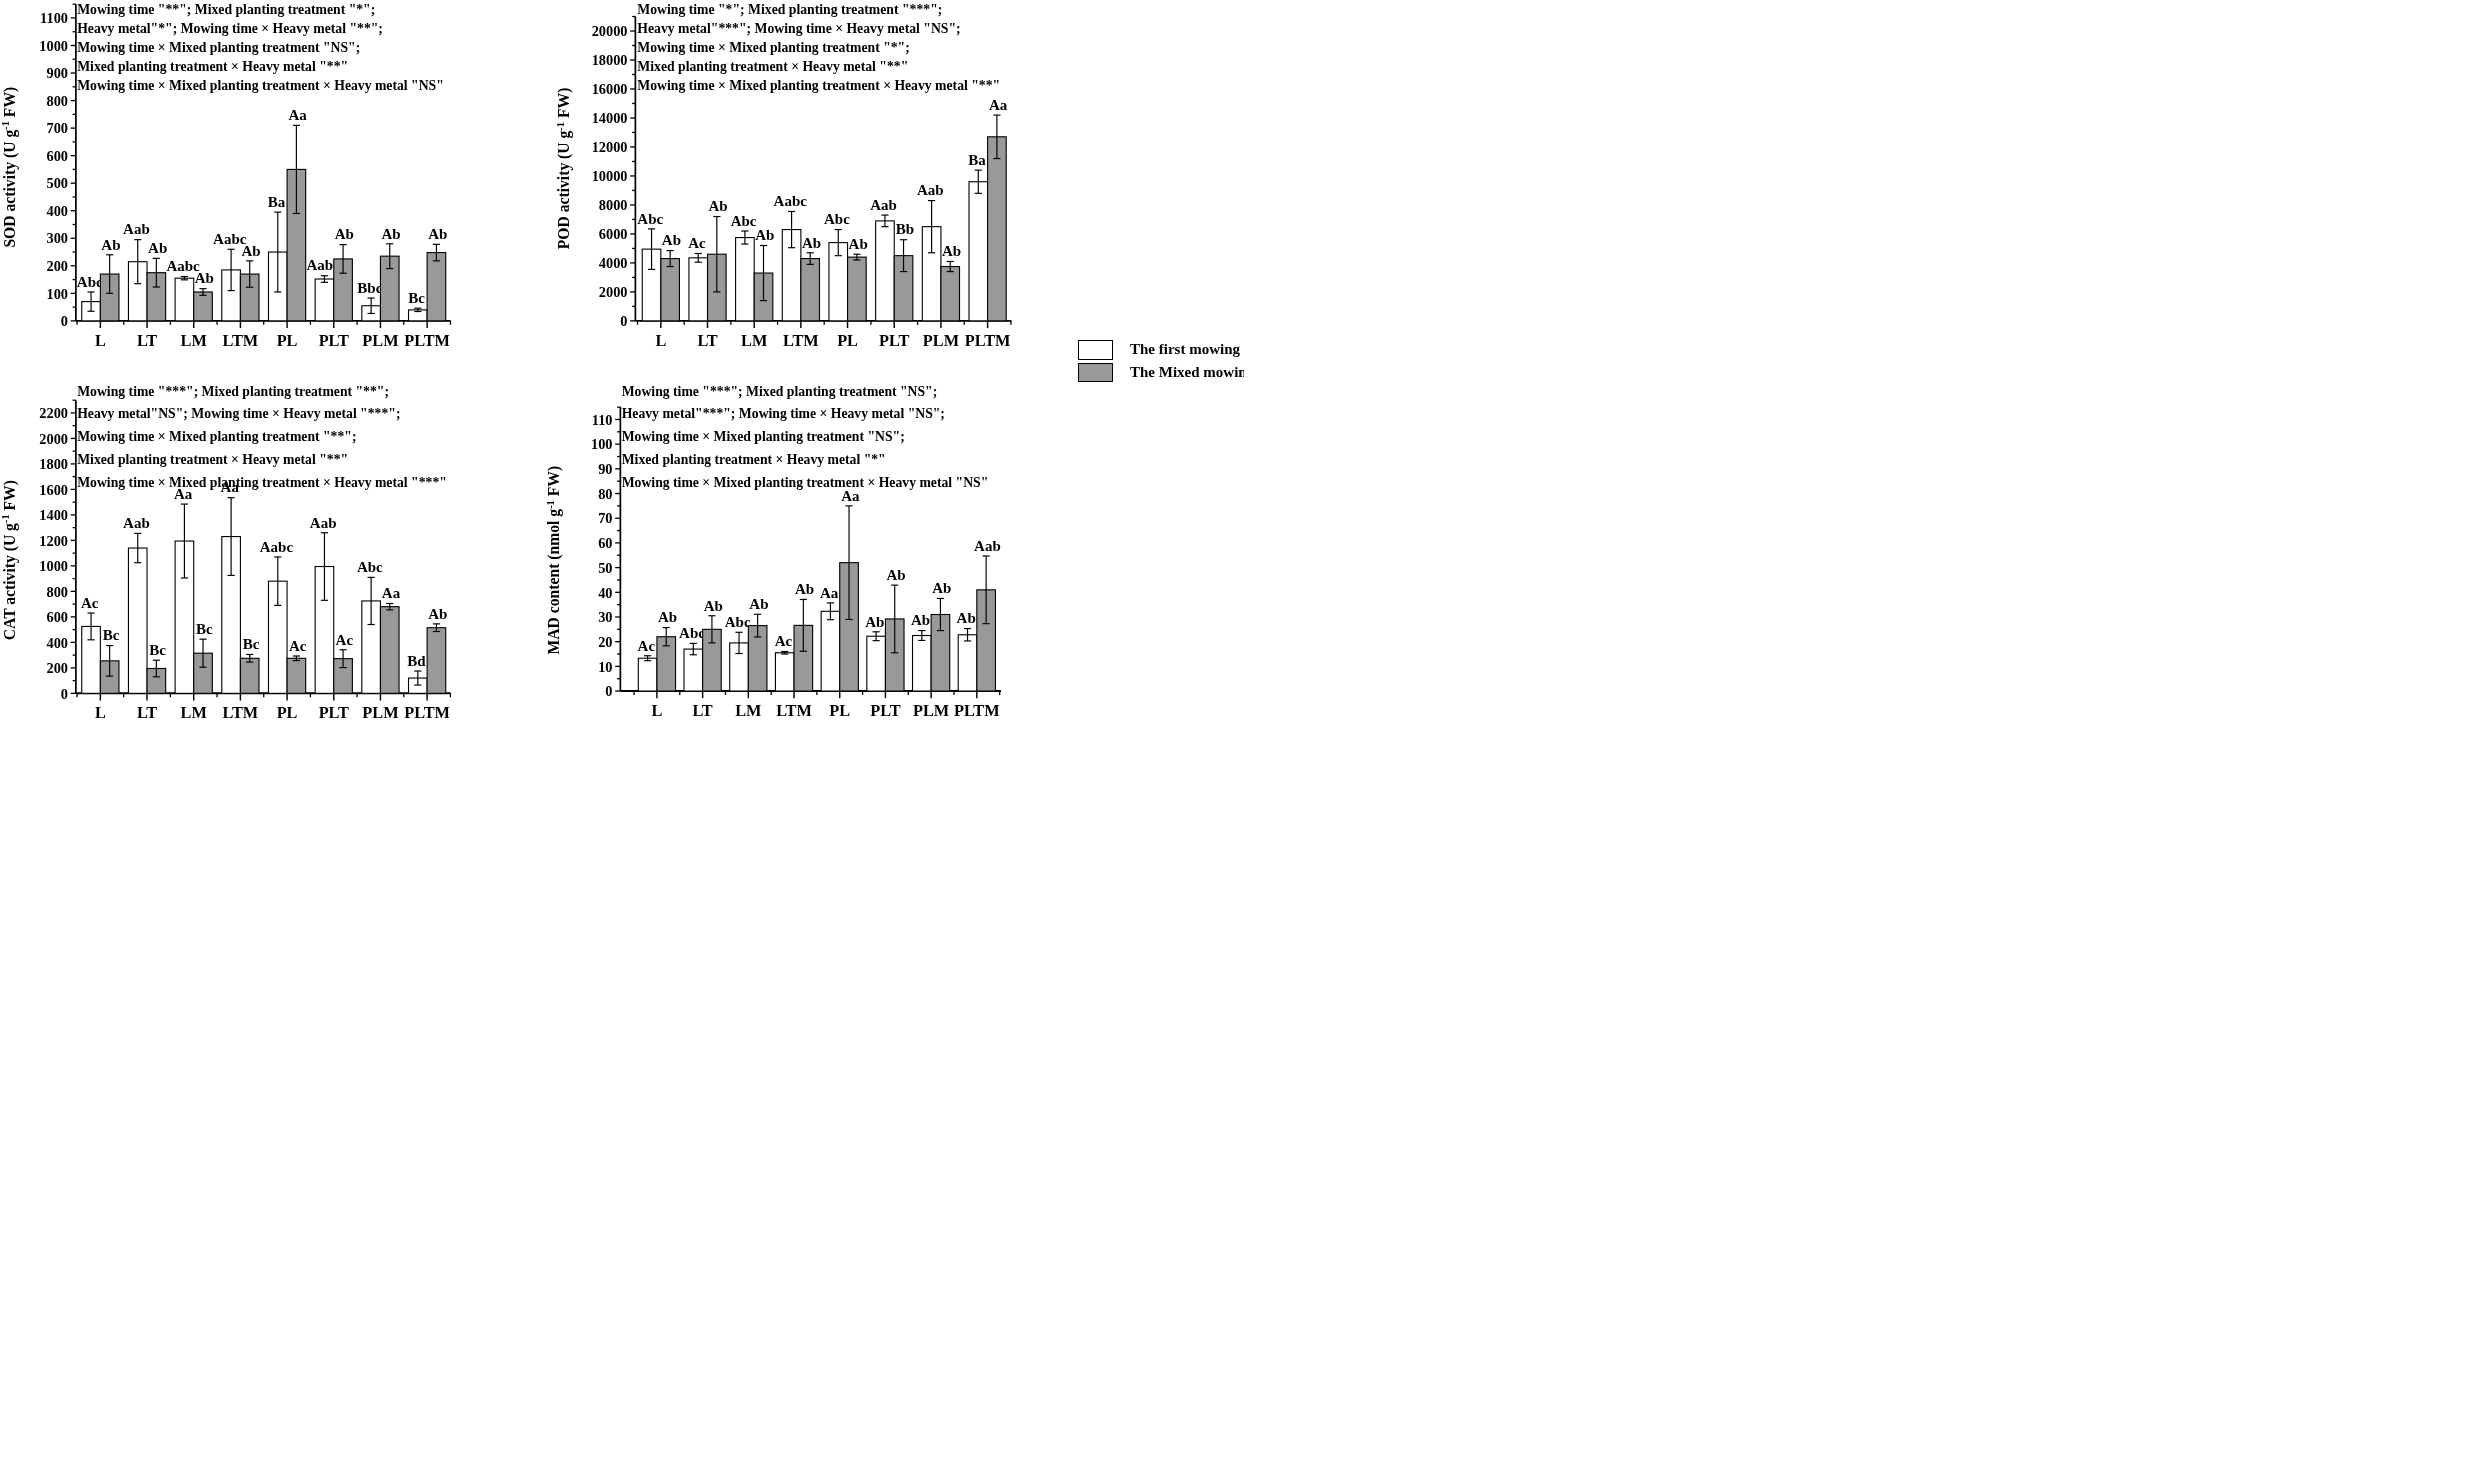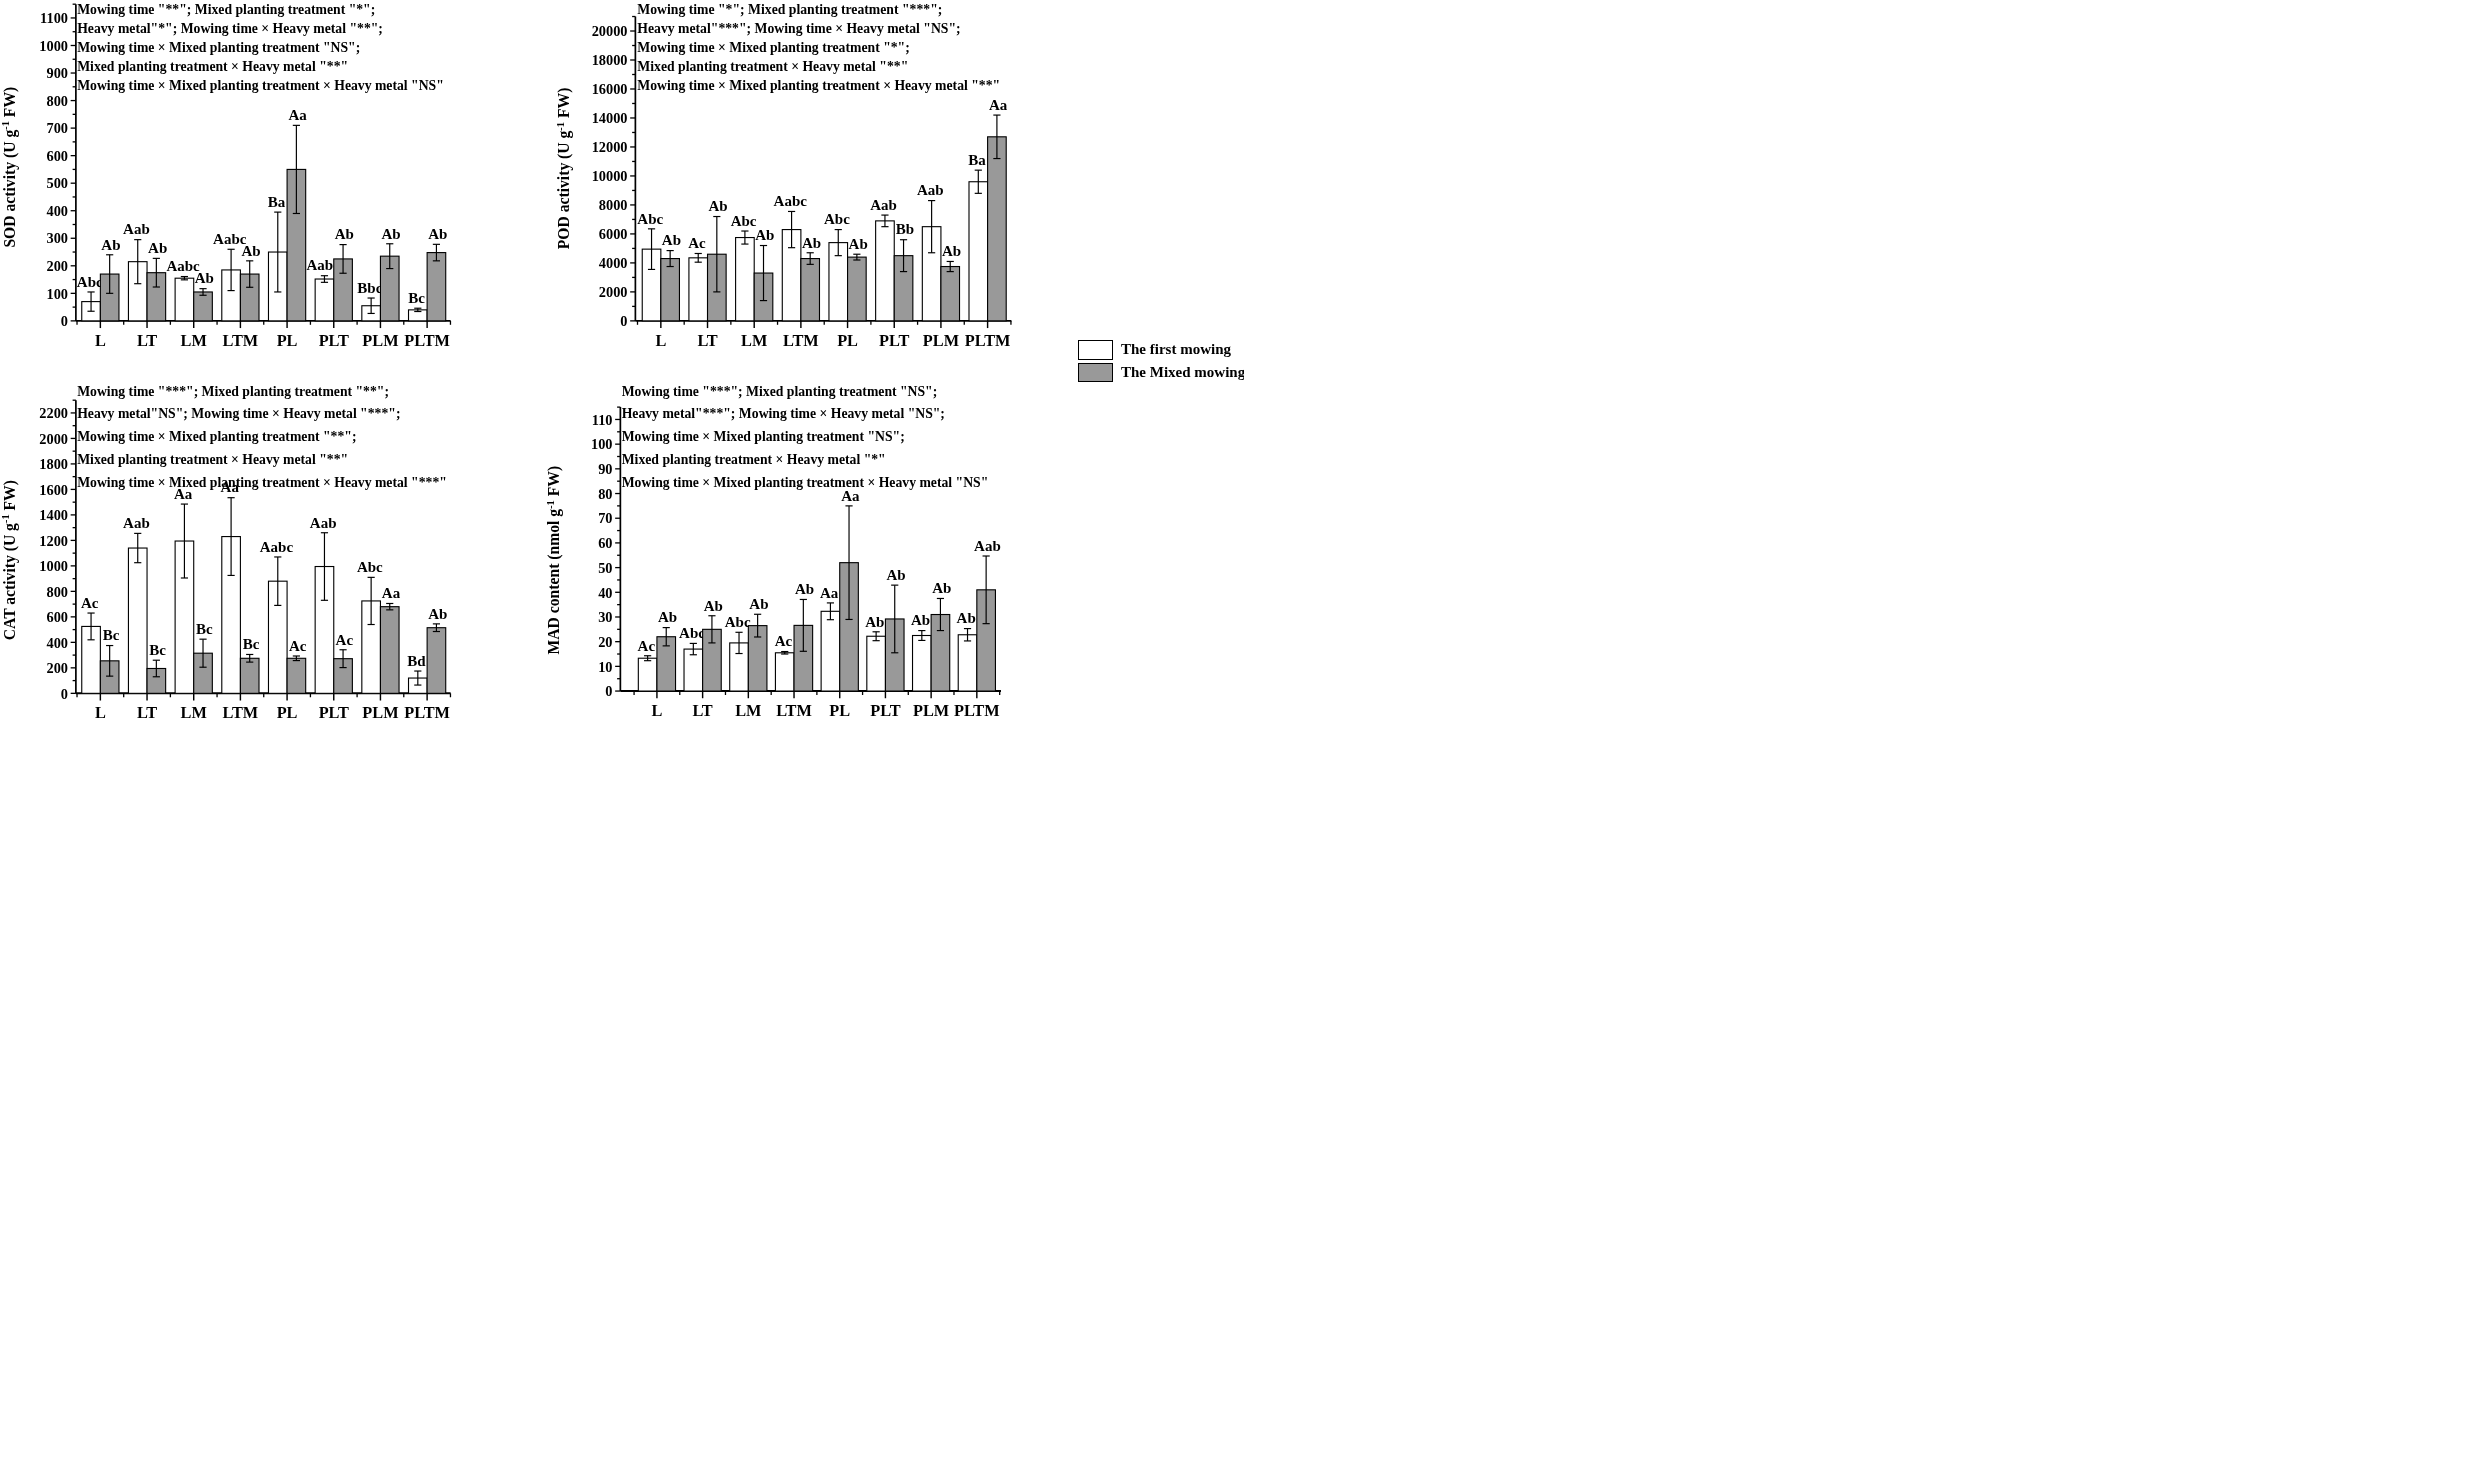--- a/index.html
+++ b/index.html
@@ -14,21 +14,21 @@
   #fig text{font-family:"Liberation Serif","DejaVu Serif",serif;font-weight:bold;fill:#000;}
   .legend{
     position:absolute;left:1078px;top:340px;
     display:flex;flex-direction:column;gap:3.3px;
   }
   .legend-item{display:flex;align-items:center;}
   .legend-swatch{
     width:33px;height:17.6px;border:1.6px solid #000;display:inline-block;flex:0 0 auto;
   }
   .legend-label{
-    font-weight:bold;font-size:15px;margin-left:8px;white-space:nowrap;
+    font-weight:bold;font-size:15px;margin-left:17px;white-space:nowrap;
     font-family:"Liberation Serif","DejaVu Serif",serif;
     text-align:center;
   }
 </style>
 </head>
 <body>
 
 <div id="figure-root">
   <svg id="fig" width="1244" height="741" viewBox="0 0 1905 1135">
       <g>

